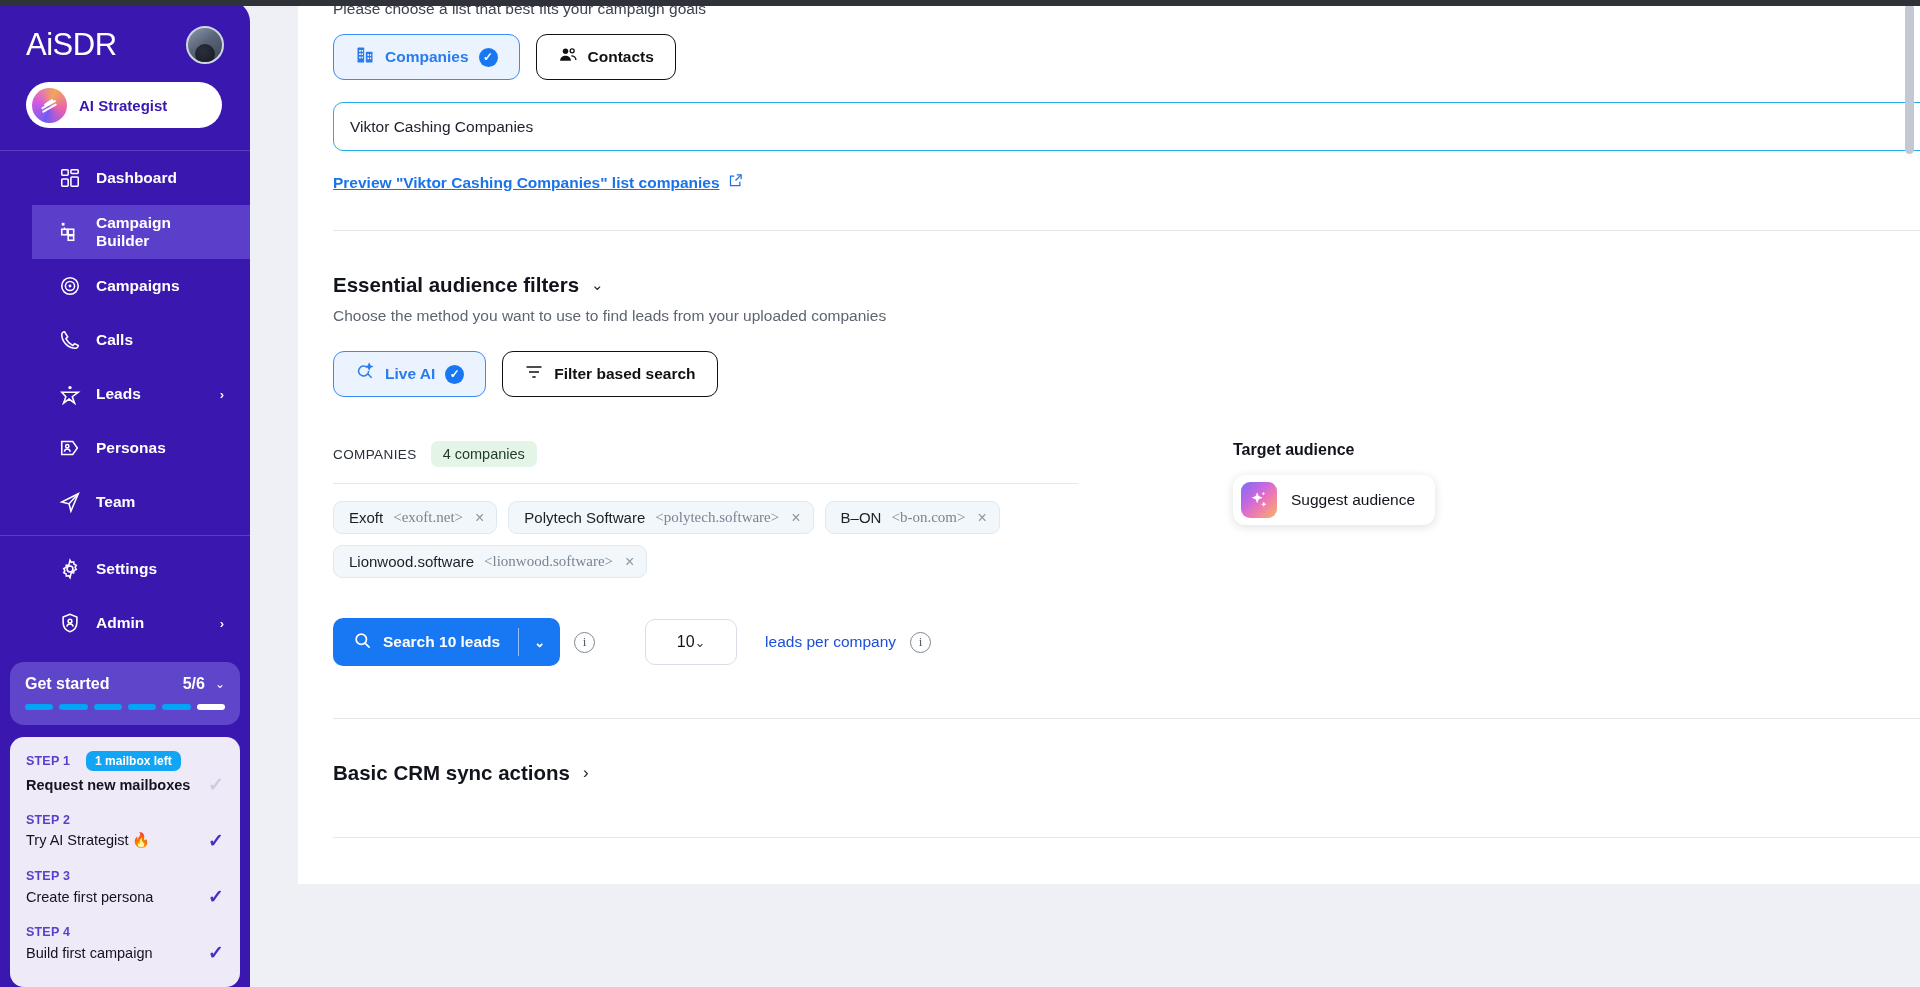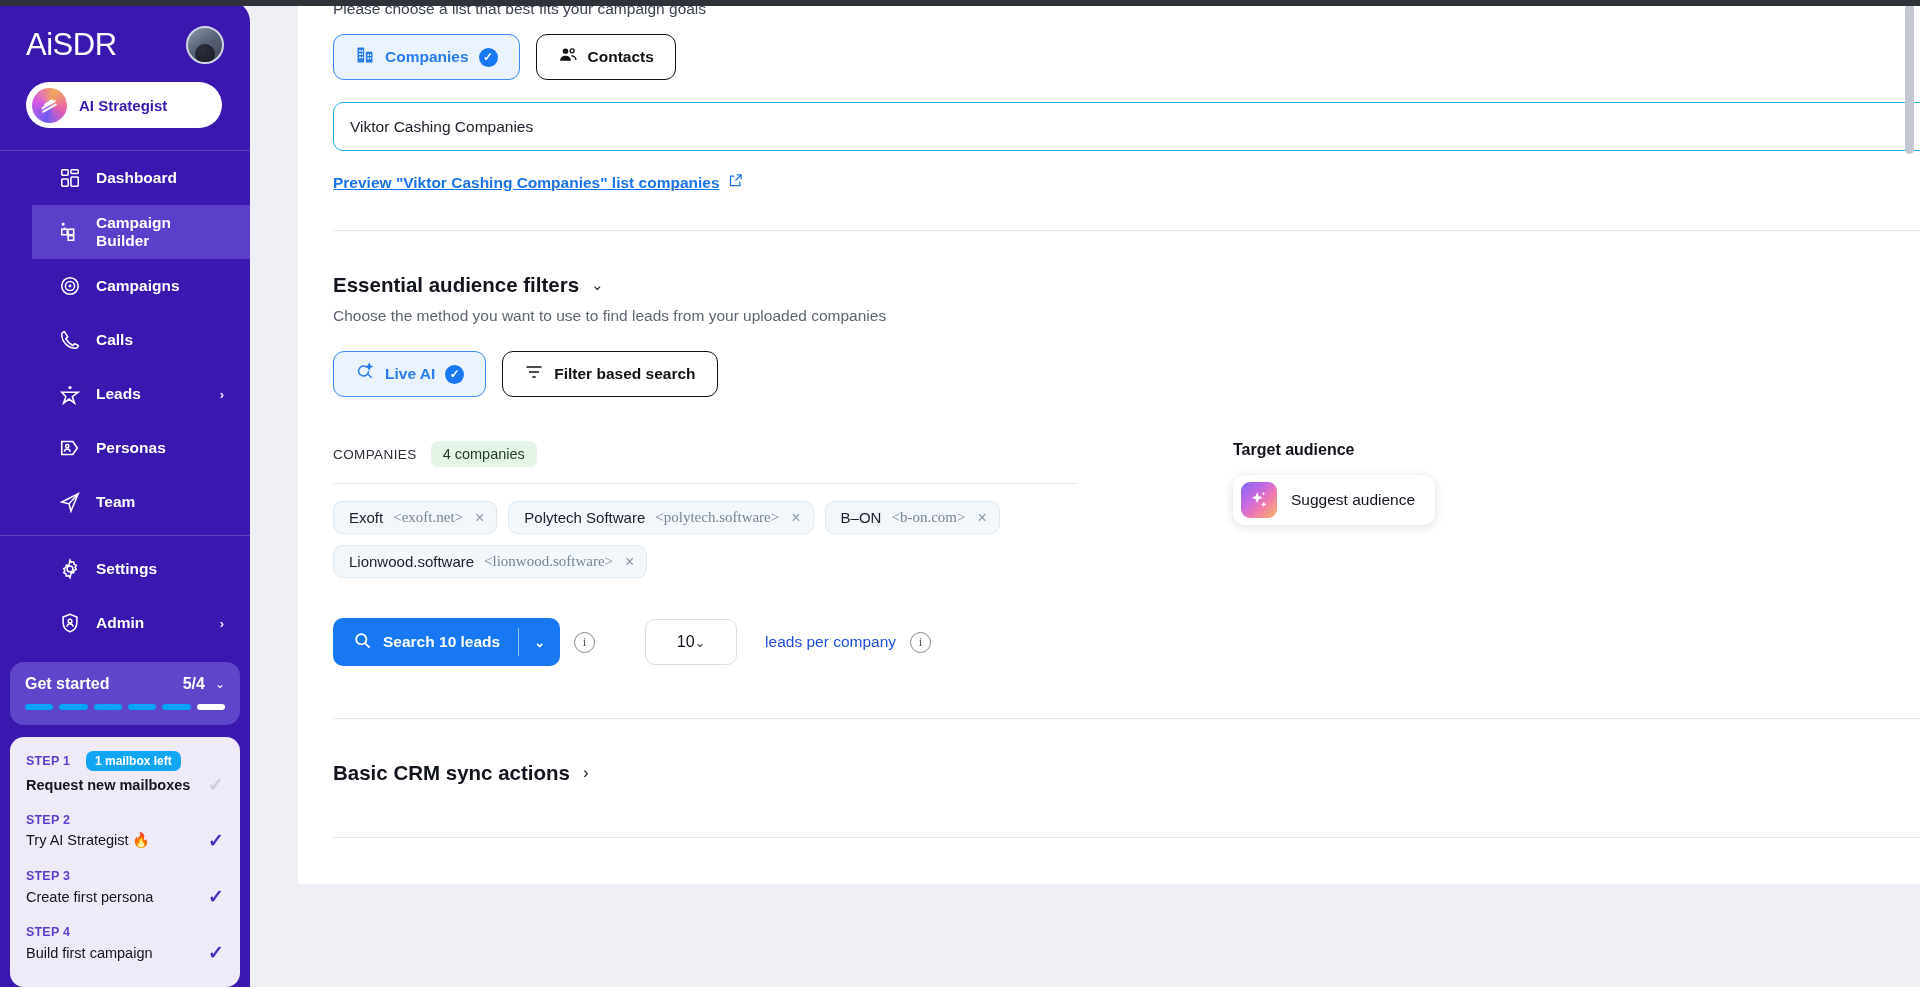--- a/index.html
+++ b/index.html
@@ -356,21 +356,21 @@
             </svg>
         </span>
         <span>Admin</span>
         <span class="nav-chev">›</span>
       </div>
     </div>
 
     <div class="getstarted">
       <div class="gs-row">
         <span class="gs-title">Get started</span>
-        <span class="gs-count">5/4</span>
+        <span class="gs-count">5/6</span>
         <span class="gs-chev">⌄</span>
       </div>
       <div class="gs-bars">
         <span class="gs-bar"></span>
         <span class="gs-bar"></span>
         <span class="gs-bar"></span>
         <span class="gs-bar"></span>
         <span class="gs-bar"></span>
         <span class="gs-bar empty"></span>
       </div>

